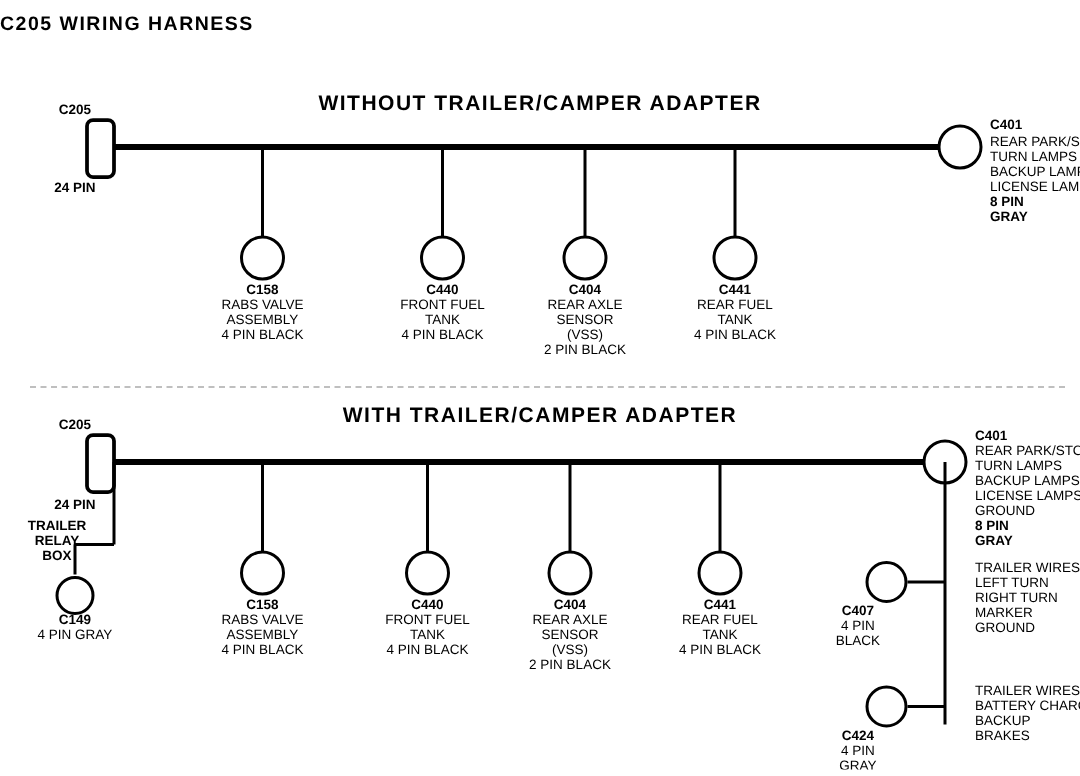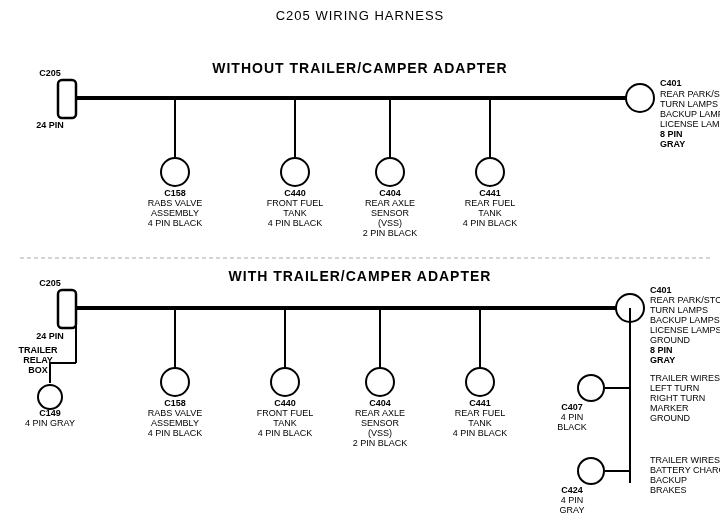--- a/index.html
+++ b/index.html
@@ -6,23 +6,23 @@
     body {
       width: 720px;
       height: 517px;
       background: #fff;
       font-family: Arial, sans-serif;
       font-size: 10px;
       overflow: hidden;
       position: relative;
     }
     .page-title {
-      text-align: center;
+      text-align: left;
       font-size: 13px;
-      font-weight: normal;
+      font-weight: bold;
       padding-top: 8px;
       letter-spacing: 1px;
     }
     .diagram-container {
       position: relative;
       width: 720px;
       height: 490px;
     }
     svg.diagram {
       position: absolute;

